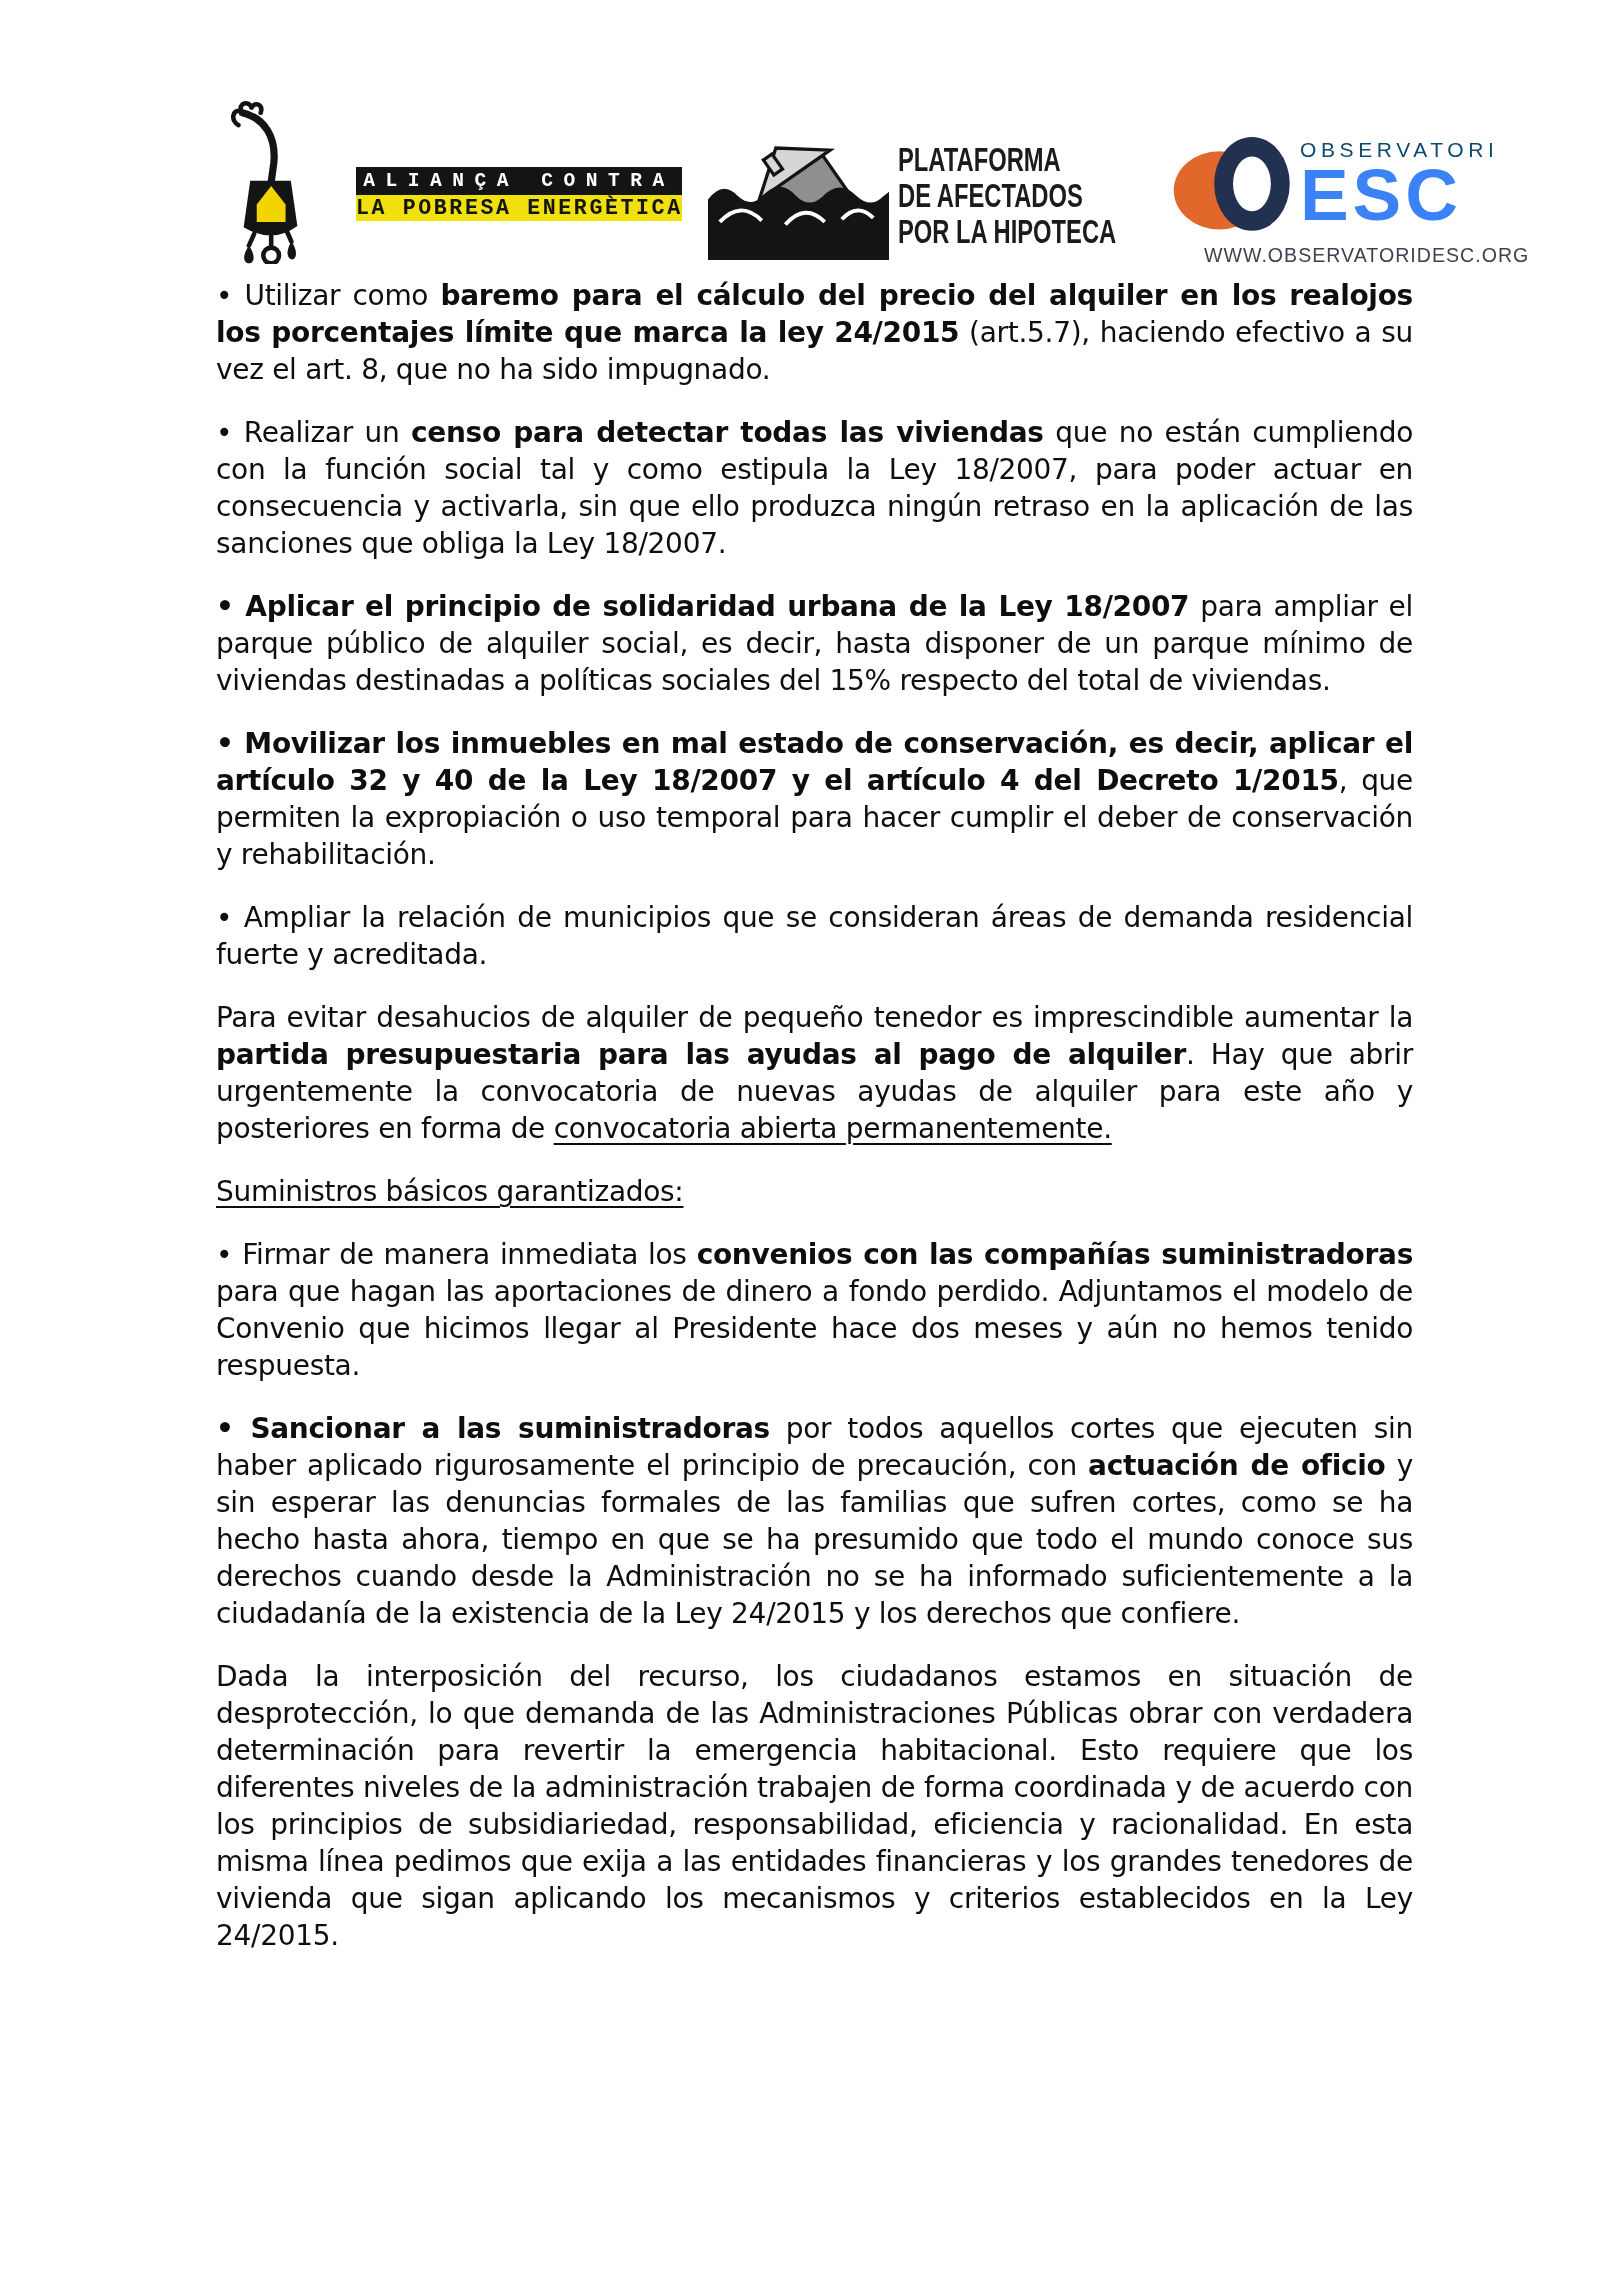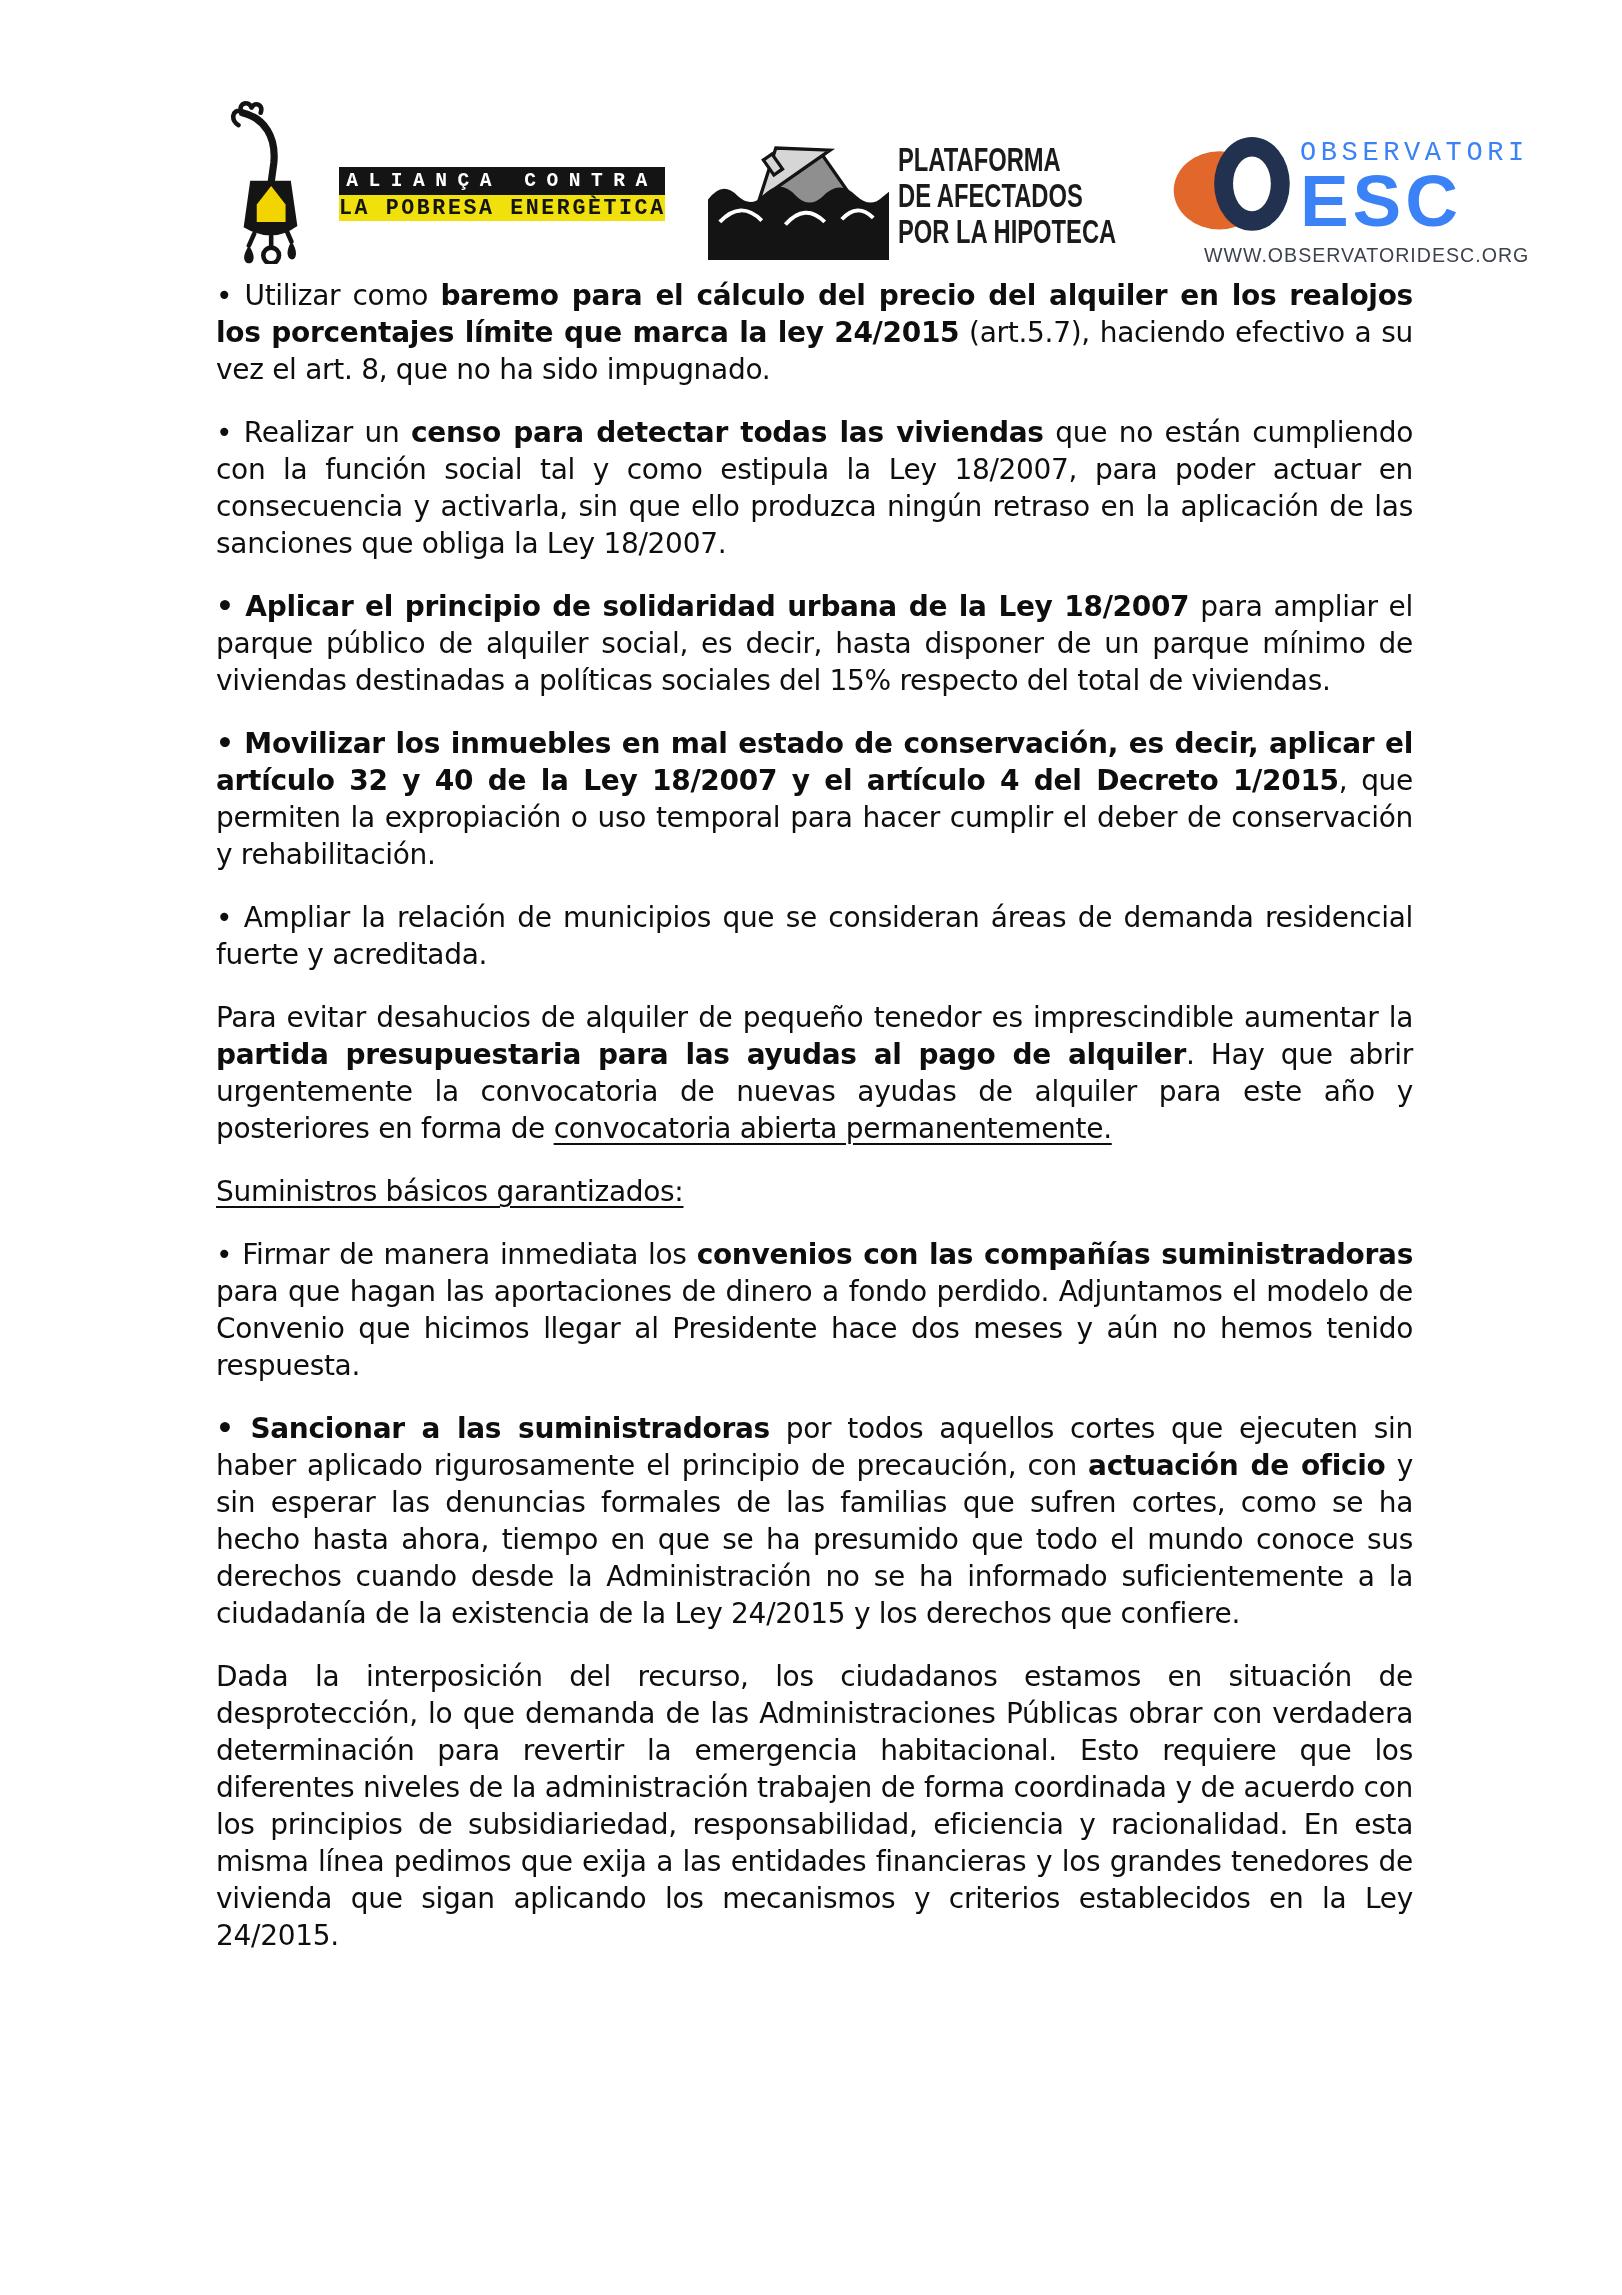--- a/index.html
+++ b/index.html
@@ -11,21 +11,21 @@
     font-family: "DejaVu Sans", sans-serif;
     color: #0e0e0e;
     overflow: hidden;
   }
 
   
   .header { position: absolute; left: 216px; top: 98px; width: 1204px; height: 173px; }
 
   .plug-icon { position: absolute; left: 0; top: 1.3px; width: 92px; height: 165px; }
 
-  .ape-bars { position: absolute; left: 123px; top: 69px; width: 326px; }
+  .ape-bars { position: absolute; left: 140px; top: 69px; width: 326px; }
   .ape-bar1 {
     background: #141414; color: #ffffff;
     font-family: "Liberation Mono", monospace; font-weight: 700;
     font-size: 19.6px; line-height: 28px; letter-spacing: 10.5px;
     text-align: center; white-space: nowrap;
   }
   .ape-bar2 {
     background: #f0e10c; color: #141414;
     font-family: "Liberation Mono", monospace; font-weight: 700;
     font-size: 21.6px; line-height: 26px; letter-spacing: 2.6px;
@@ -42,23 +42,23 @@
     color: #1b1b1b; letter-spacing: 0;
     transform: scaleX(0.72); transform-origin: left top;
     white-space: nowrap;
   }
 
   .desc { position: absolute; left: 956px; top: 35px; width: 256px; }
   .desc-row { position: relative; height: 103px; }
   .desc-omark { position: absolute; left: 0; top: 0; width: 126px; height: 103px; }
   .desc-col { position: absolute; left: 128px; top: 5.2px; display: flex; flex-direction: column; }
   .desc-top {
-    font-family: Liberation Mono, monospace;
-    font-size: 27px; letter-spacing: 4.6px; font-weight: 500;
-    color: #3b82f6; white-space: nowrap;
+    font-family: Liberation Sans, sans-serif;
+    font-size: 21px; letter-spacing: 4.6px; font-weight: 500;
+    color: #0c4a6e; white-space: nowrap;
   }
   .desc-esc {
     font-family: "Liberation Sans", sans-serif;
     font-size: 73px; line-height: 65px; font-weight: 700;
     letter-spacing: 3.9px; color: #3b82f6; white-space: nowrap;
   }
   .desc-url {
     margin-top: 7.9px;
     font-family: Liberation Sans, sans-serif;
     font-size: 19.6px; letter-spacing: 1px; color: #3d434e;

